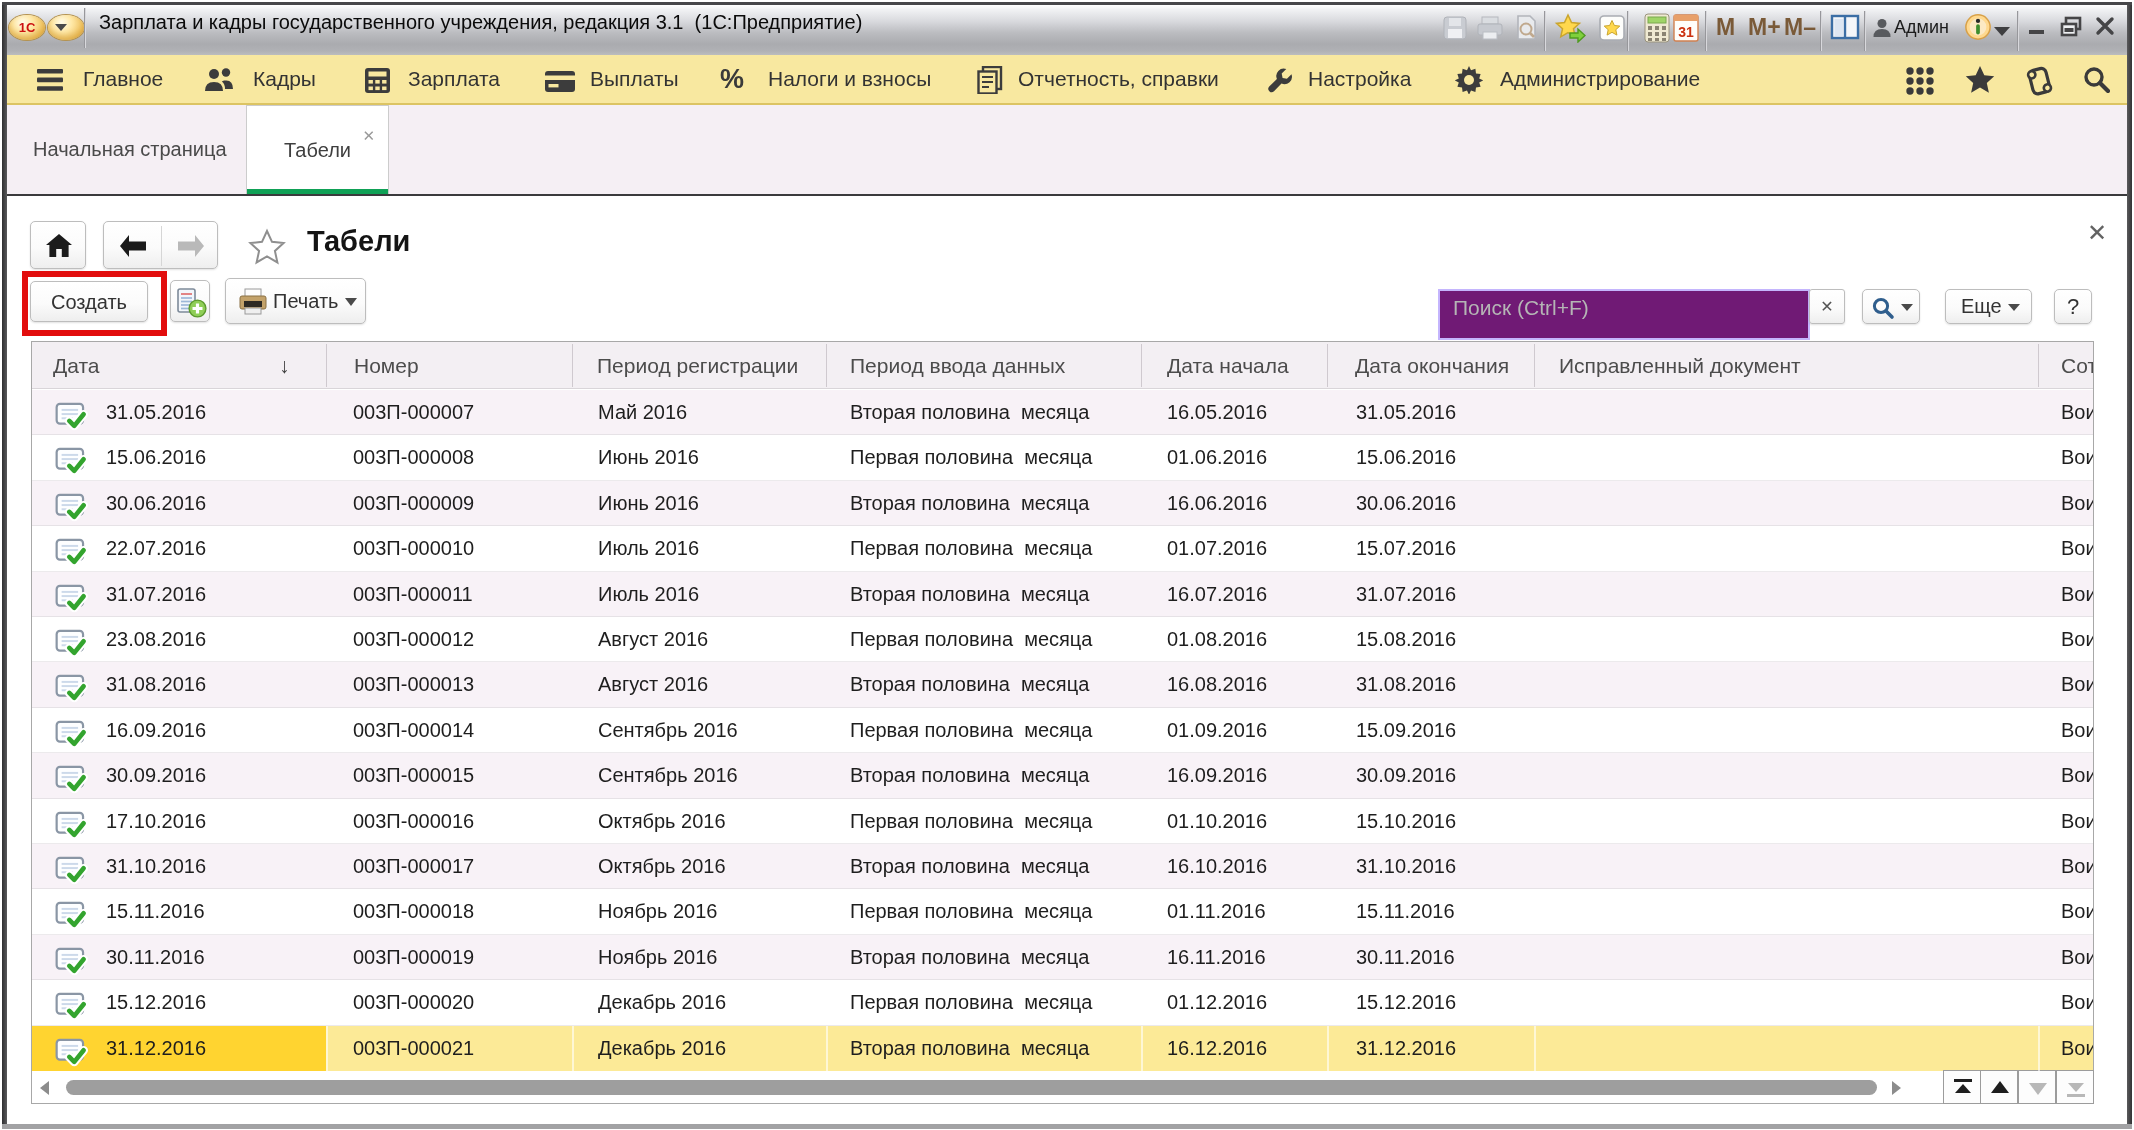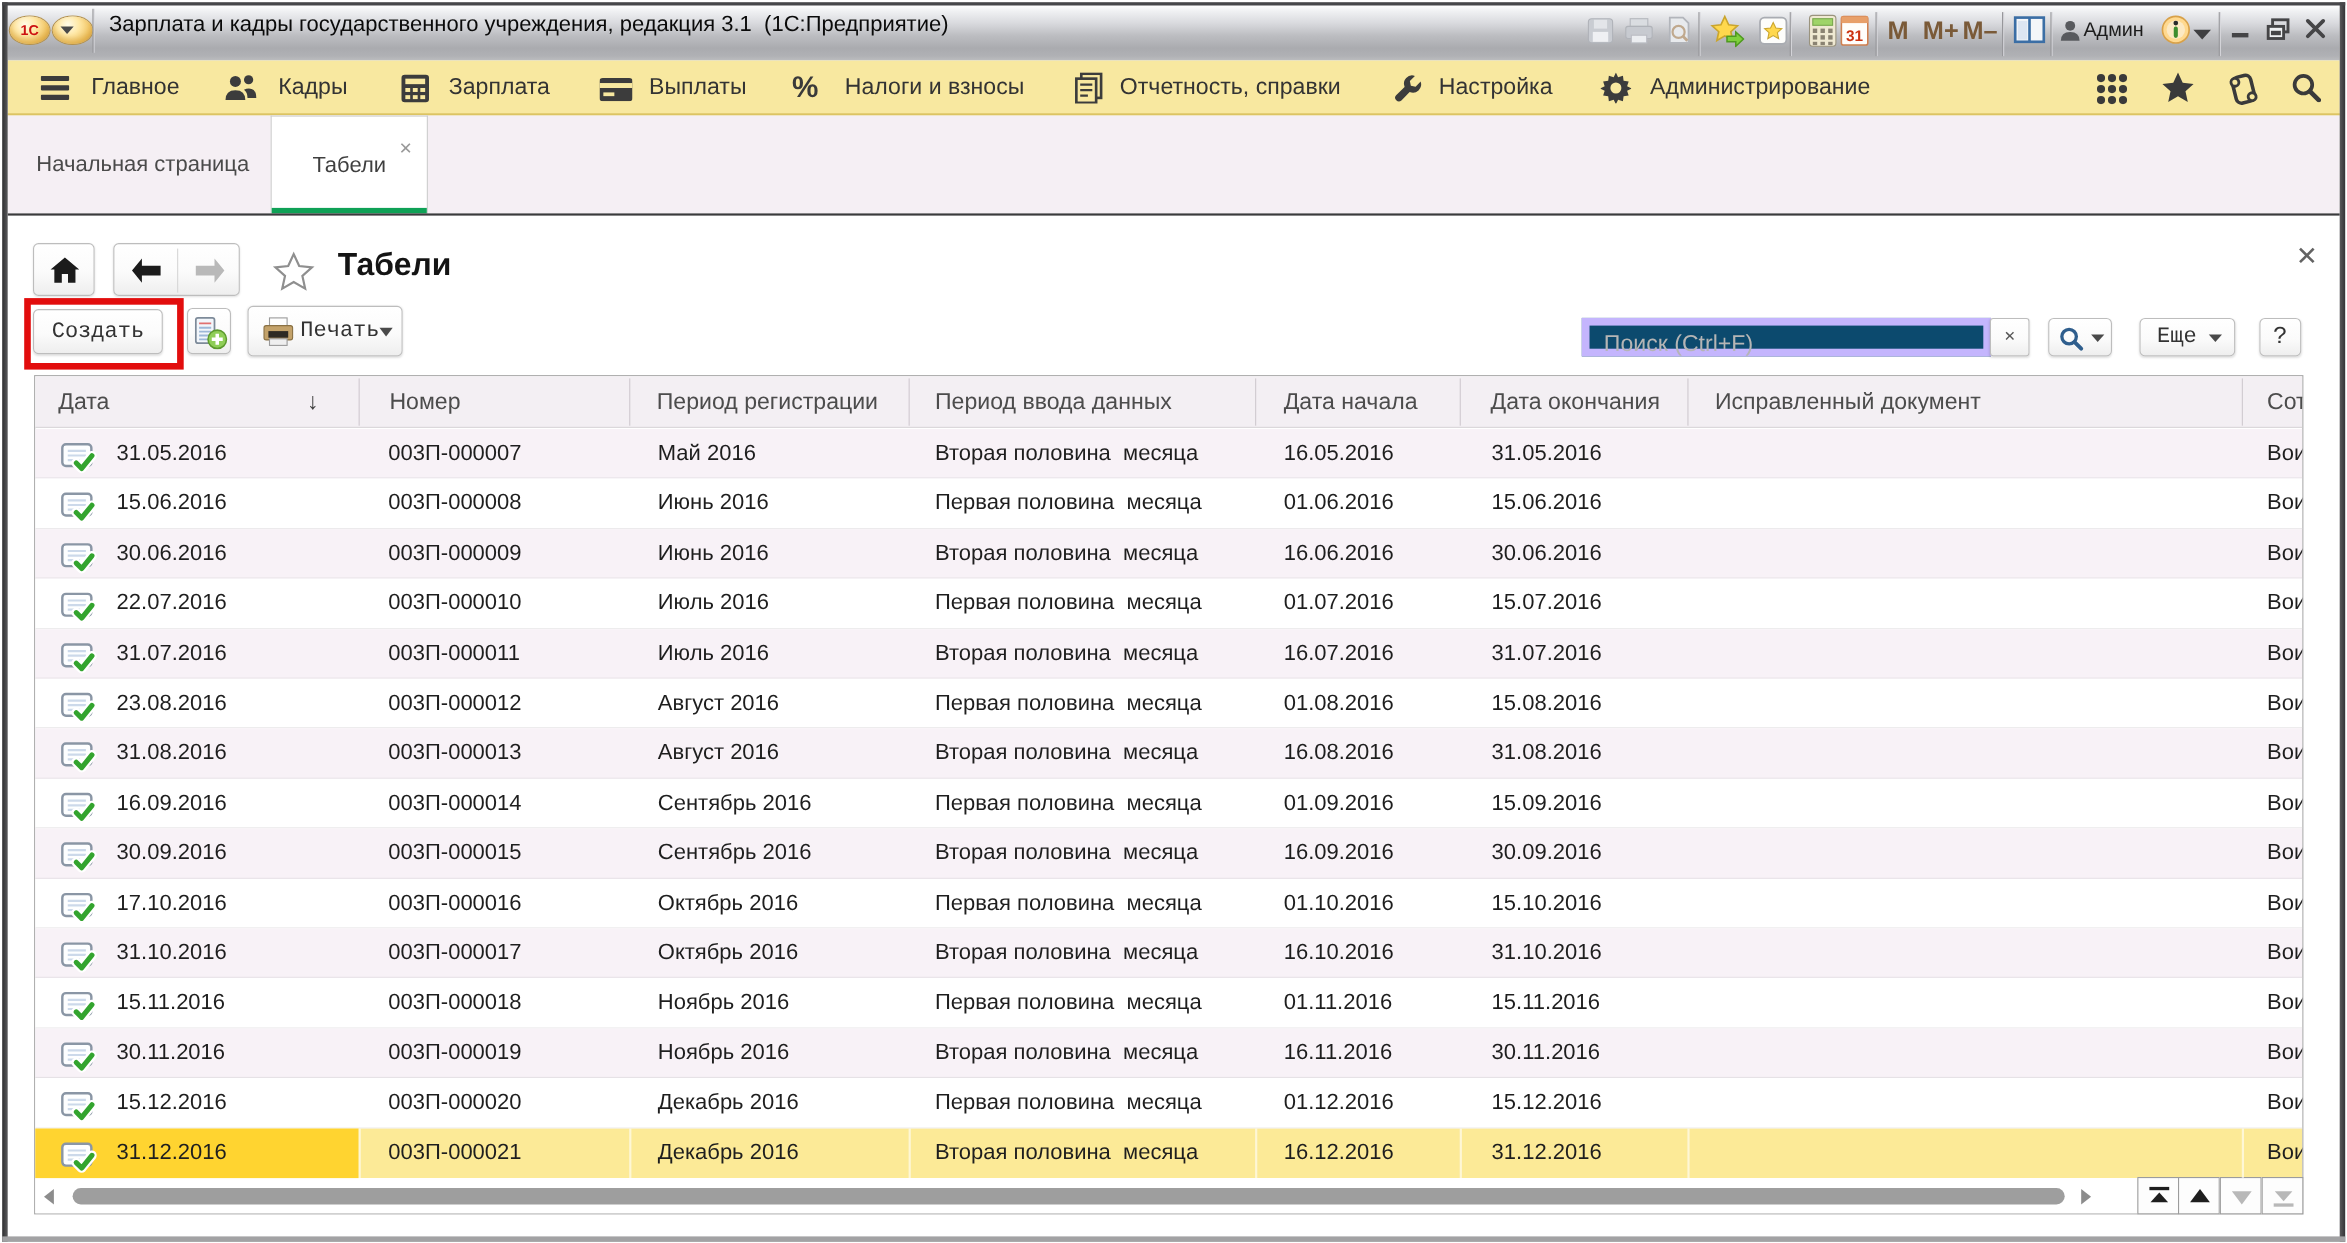--- a/index.html
+++ b/index.html
@@ -30,27 +30,27 @@
 .micon { position:absolute; top:10px; }
 
 #tabs { left:7px; top:105px; width:2120px; height:89px; background:#f5eff4; }
 #tabline { left:7px; top:194px; width:2120px; height:2px; background:#3a3a3c; }
 #tab0 { position:absolute; left:33px; top:0; height:89px; line-height:89px; font-size:20px; color:#4a4a4a; }
 #tab1 { position:absolute; left:246px; top:0; width:143px; height:89px; background:#ffffff; border:1px solid #cccccc; border-bottom:none; }
 #tab1 .lbl { position:absolute; left:0; width:100%; text-align:center; top:0; height:89px; line-height:89px; font-size:20px; color:#3f3f3f; }
 #tab1 .grn { position:absolute; left:0; bottom:0; width:100%; height:5px; background:#0fa156; }
 #tab1 .x { position:absolute; right:13px; top:22px; font-size:15px; color:#999999; line-height:15px; }
 
-.btn { position:absolute; border:1px solid #bdbdbd; border-radius:5px; background:linear-gradient(180deg,#ffffff 0%,#fbfbfb 55%,#eeeeee 100%); box-shadow:0 1px 2px rgba(0,0,0,.12);font-family:Liberation Mono, monospace; }
+.btn { position:absolute; border:1px solid #bdbdbd; border-radius:5px; background:linear-gradient(180deg,#ffffff 0%,#fbfbfb 55%,#eeeeee 100%); box-shadow:0 1px 2px rgba(0,0,0,.12); }
 #ttl2 { position:absolute; left:307px; top:222px; font-size:29px; font-weight:bold; color:#141414; line-height:38px; }
 #clx { position:absolute; left:2087px; top:219px; font-size:24px; color:#636363; }
 #redbox { position:absolute; left:22px; top:271px; width:145px; height:65px; border:6px solid #e20d0d; }
 .blabel { position:absolute; width:100%; text-align:center; font-size:20px; color:#333333; }
 
-#srch { position:absolute; left:1438px; top:289px; width:372px; height:35px; border:7px solid #c4b5fd; background:#0c4a6e; }
+#srch { position:absolute; left:1438px; top:289px; width:372px; height:51px; border:2px solid #c4b5fd; background:#701a75; }
 #srch span { position:absolute; left:13px; top:0; line-height:33px; font-size:21px; color:#b5b5b5; }
 
 #tbl { position:absolute; left:31px; top:341px; width:2063px; height:763px; border:1px solid #a8a8a8; background:#ffffff; overflow:hidden; }
 #thead { position:absolute; left:0; top:0; width:2061px; height:47px; background:#f3eff3; border-bottom:1px solid #d9d5d9; }
 #thead span { position:absolute; top:0; height:47px; line-height:47px; font-size:21px; color:#4c4c4c; white-space:nowrap; }
 .hsep { position:absolute; top:2px; width:1px; height:43px; background:#cfc9cf; }
 .r { position:absolute; left:0; width:2061px; height:45.40px; }
 .r span { position:absolute; top:0; height:44px; line-height:44px; font-size:20px; color:#1e1e1e; white-space:nowrap; z-index:3; }
 .r.odd { background:#f8f2f7; border-bottom:1px solid #e6e2e6; }
 .r.even { background:#ffffff; border-bottom:1px solid #eceaec; }

